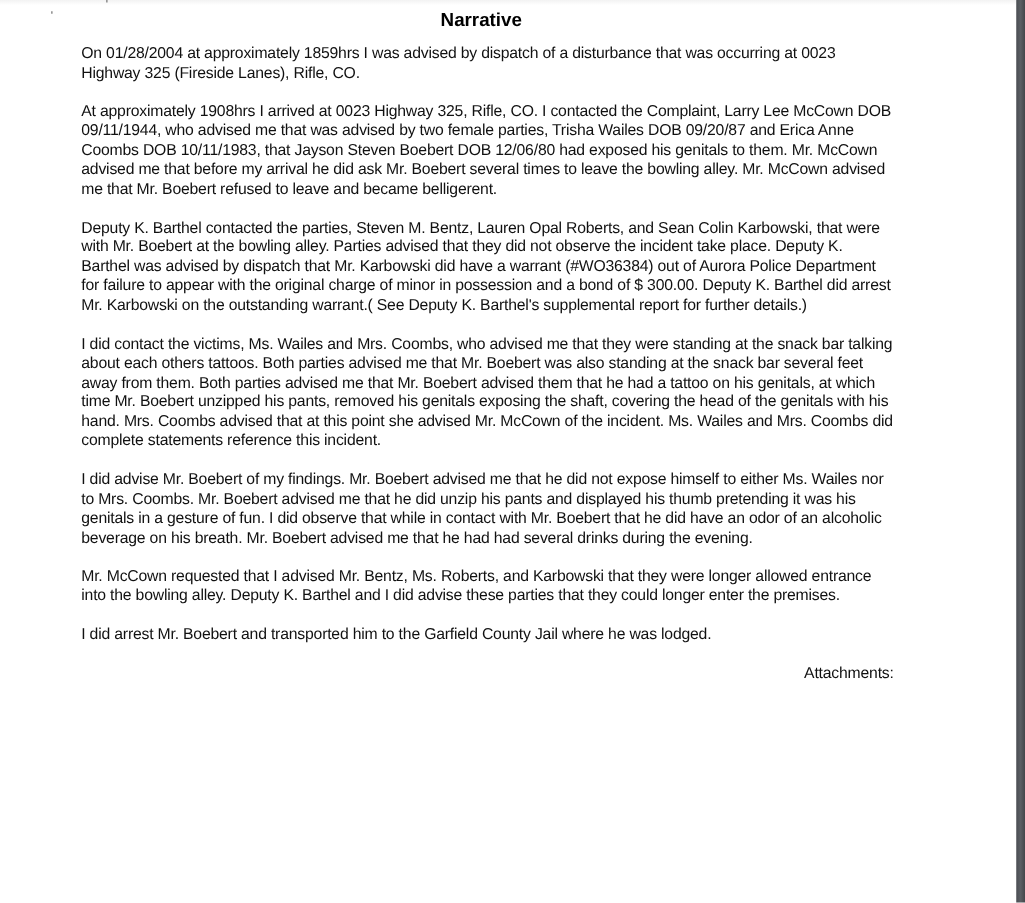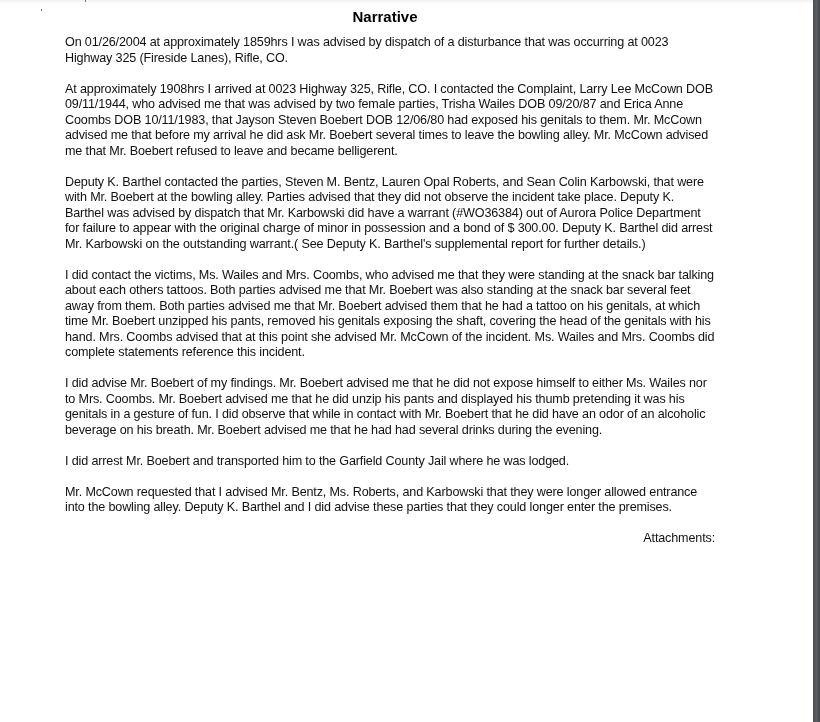--- a/index.html
+++ b/index.html
@@ -79,27 +79,27 @@
 <body>
 
 <div class="page">
   <div class="top-fade"></div>
   <div class="speck" style="left:41px; top:9px;"></div>
   <div class="speck" style="left:85px; top:0px;"></div>
 
   <div class="title">Narrative</div>
 
   <div class="body-text">
-    <p class="para">On 01/26/2004 at approximately 1859hrs I was advised by dispatch of a disturbance that was occurring at 0023 Highway 325 (Fireside Lanes), Rifle, CO.</p>
+    <p class="para">On 01/28/2004 at approximately 1859hrs I was advised by dispatch of a disturbance that was occurring at 0023 Highway 325 (Fireside Lanes), Rifle, CO.</p>
     <p class="para">At approximately 1908hrs I arrived at 0023 Highway 325, Rifle, CO. I contacted the Complaint, Larry Lee McCown DOB 09/11/1944, who advised me that was advised by two female parties, Trisha Wailes DOB 09/20/87 and Erica Anne Coombs DOB 10/11/1983, that Jayson Steven Boebert DOB 12/06/80 had exposed his genitals to them. Mr. McCown advised me that before my arrival he did ask Mr. Boebert several times to leave the bowling alley. Mr. McCown advised me that Mr. Boebert refused to leave and became belligerent.</p>
     <p class="para">Deputy K. Barthel contacted the parties, Steven M. Bentz, Lauren Opal Roberts, and Sean Colin Karbowski, that were with Mr. Boebert at the bowling alley. Parties advised that they did not observe the incident take place. Deputy K. Barthel was advised by dispatch that  Mr. Karbowski did have a warrant (#WO36384) out of Aurora Police Department for failure to appear with the original charge of minor in possession and a bond of $ 300.00. Deputy K. Barthel did arrest Mr. Karbowski on the outstanding warrant.( See Deputy K. Barthel's supplemental report for further details.)</p>
     <p class="para">I did contact the victims, Ms. Wailes and Mrs. Coombs, who advised me that they were standing at the snack bar talking about each others tattoos. Both parties advised me that Mr. Boebert was also standing at the snack bar several feet away from them. Both parties advised me that Mr. Boebert advised them that he had a tattoo on his genitals, at which time Mr. Boebert unzipped his pants, removed his genitals exposing the shaft, covering the head of the genitals with his hand. Mrs. Coombs advised that at this point she advised Mr. McCown of the incident. Ms. Wailes and Mrs. Coombs did complete statements reference this incident.</p>
     <p class="para">I did advise Mr. Boebert of my findings. Mr. Boebert advised me that he did not expose himself to either Ms. Wailes nor to Mrs. Coombs. Mr. Boebert advised me that he did unzip his pants and displayed his thumb pretending it was his genitals in a gesture of fun. I did observe that while in contact with Mr. Boebert that he did have an odor of an alcoholic beverage on his breath. Mr. Boebert advised me that he had had several drinks during the evening.</p>
+    <p class="para">Mr. McCown requested that I advised Mr. Bentz, Ms. Roberts, and Karbowski that they were longer allowed entrance into the bowling alley.  Deputy K. Barthel and I did advise these parties that they could longer enter the premises.</p>
     <p class="para">I did arrest Mr. Boebert and transported him to the Garfield County Jail where he was lodged.</p>
-    <p class="para">Mr. McCown requested that I advised Mr. Bentz, Ms. Roberts, and Karbowski that they were longer allowed entrance into the bowling alley.  Deputy K. Barthel and I did advise these parties that they could longer enter the premises.</p>
 
     <div class="attachments">
       <span class="att-line">Attachments:</span>
       <span class="att-line">(8) Warrantless Arrest Affidavit</span>
       <span class="att-line">(1) Summons (#27000)</span>
       <span class="att-line">(5) 10-27</span>
     </div>
   </div>
 </div>
 

